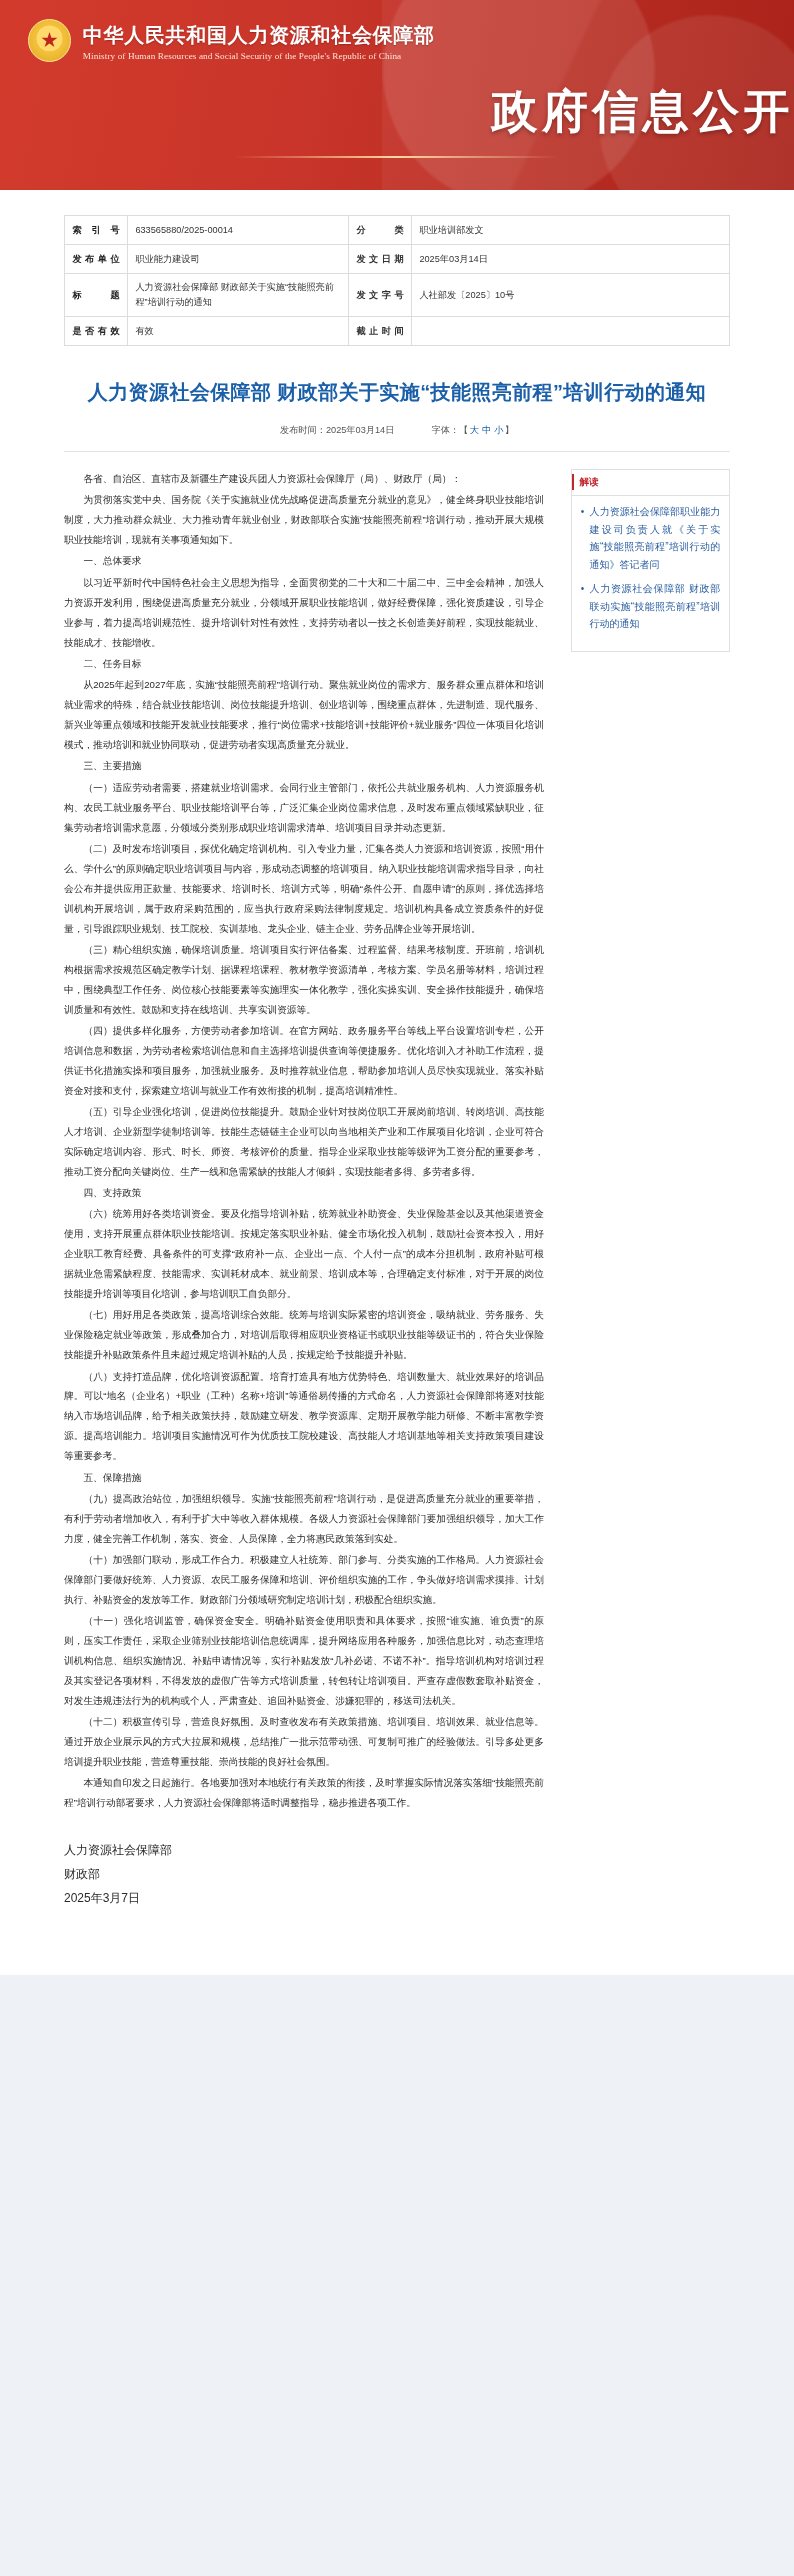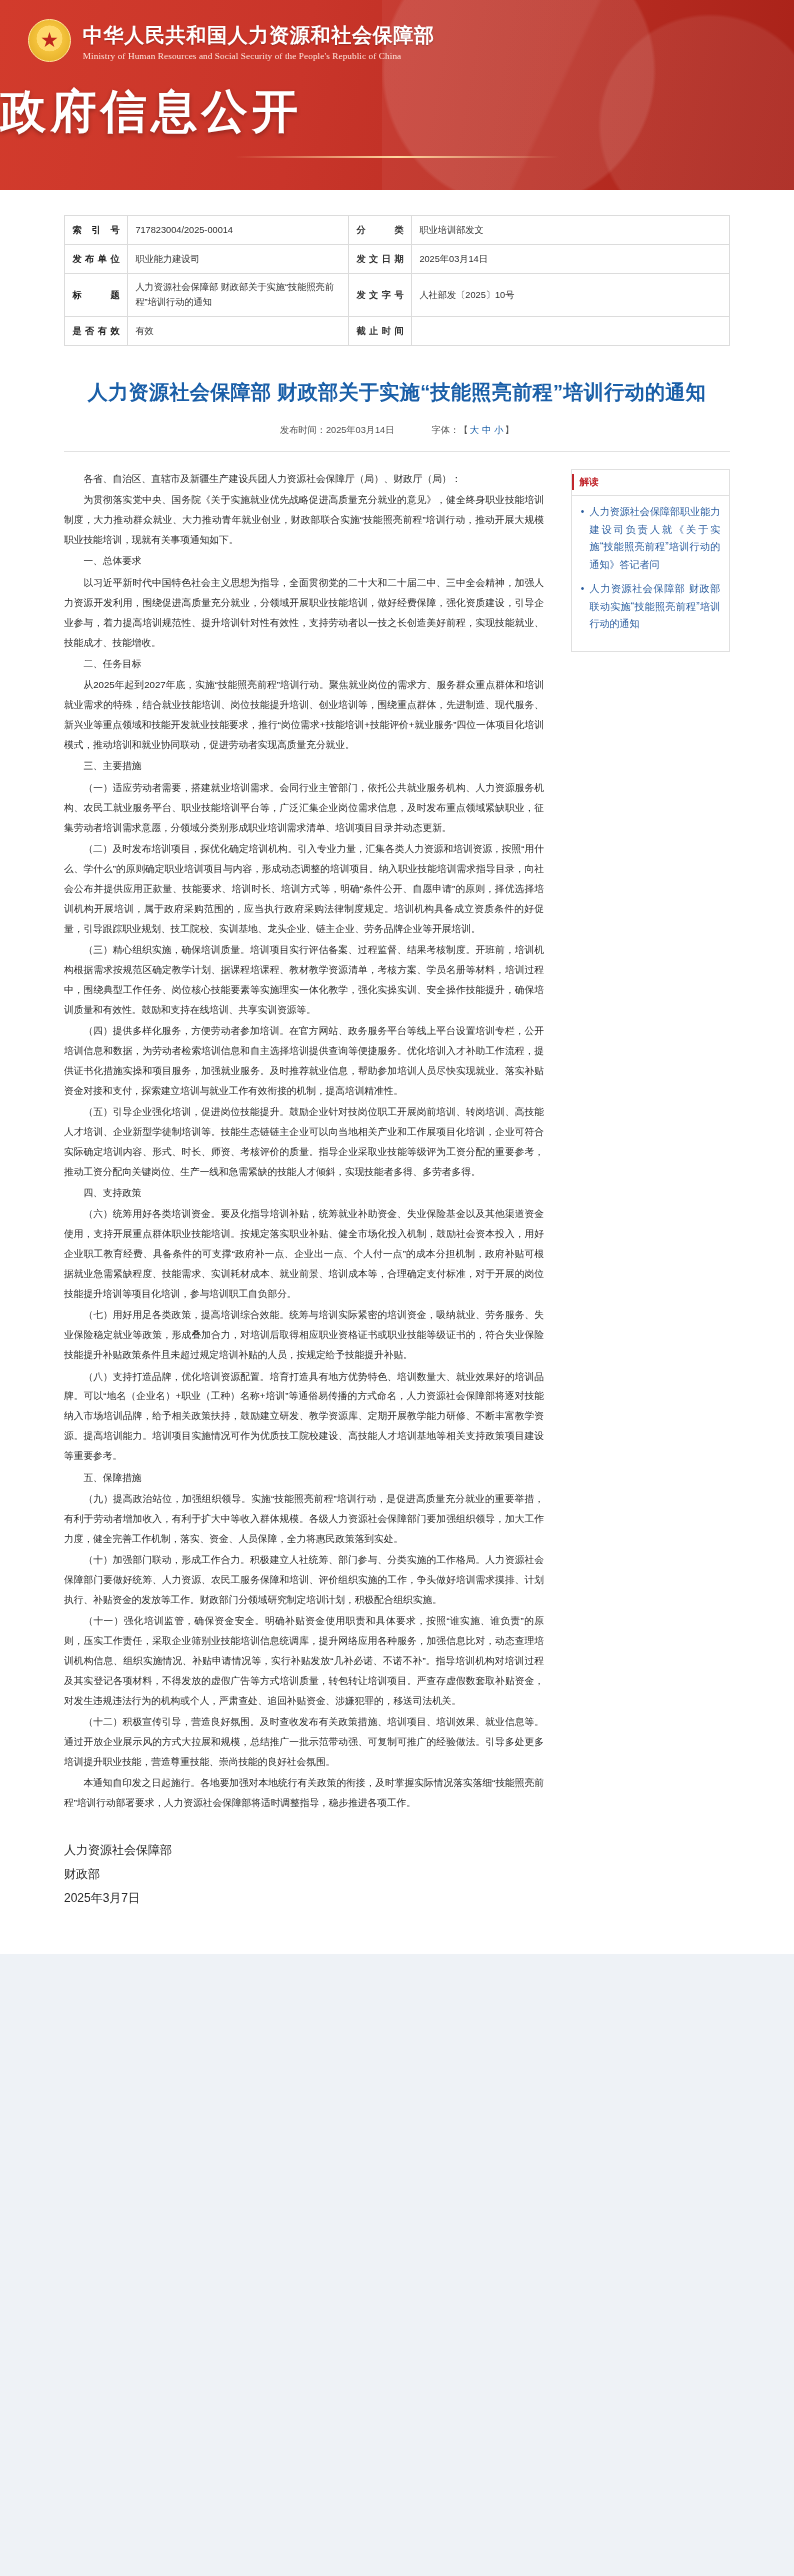--- a/index.html
+++ b/index.html
@@ -43,36 +43,36 @@
     font-size: 20.6px; color:#c0271c; line-height:1;
   }
   .mh-titles { line-height:1.25; }
   .mh-cn {
     font-size: 20px; font-weight: bold; color:#fff; letter-spacing: 0.7px;
     text-shadow: 0 0.7px 1.5px rgba(0,0,0,.25);
   }
   .mh-en { font-size: 9.2px; color:#ffe3d8; margin-top: 2.9px; letter-spacing:0.1px;font-family:Liberation Serif, serif; }
   .mh-big {
     position:relative; z-index:2;
-    text-align:left;
+    text-align:right;
     margin-top: 19px;
     font-size: 46px; font-weight: bold; color:#fff;
     letter-spacing: 4.4px;
     text-shadow: 0 2.2px 4.4px rgba(0,0,0,.3);
   }
   .mh-rule {
     position:relative; z-index:2;
     width: 324px; height: 2.2px; margin: 13.2px auto 0;
     background: linear-gradient(90deg, rgba(255,255,255,0), #ffd9a0, rgba(255,255,255,0));
   }
 
   
   .page {
     background:#fff;
-    padding: 25px 0 44px;
+    padding: 25px 0 65px;
   }
   .wrap { width: 666px; margin: 0 auto; }
 
   
   table.meta {
     width:100%;
     border-collapse: collapse;
     font-size: 9.2px;
     color:#333;
   }
@@ -174,21 +174,21 @@
   <div class="mh-rule"></div>
 </div>
 
 <div class="page">
   <div class="wrap">
 
     <table class="meta">
       <tbody>
         <tr>
           <td class="lab">索 引 号</td>
-          <td class="val w1">717823004/2025-00014</td>
+          <td class="val w1">633565880/2025-00014</td>
           <td class="lab2">分　　类</td>
           <td class="val">职业培训部发文</td>
         </tr>
         <tr>
           <td class="lab">发布单位</td>
           <td class="val w1">职业能力建设司</td>
           <td class="lab2">发文日期</td>
           <td class="val">2025年03月14日</td>
         </tr>
         <tr>

